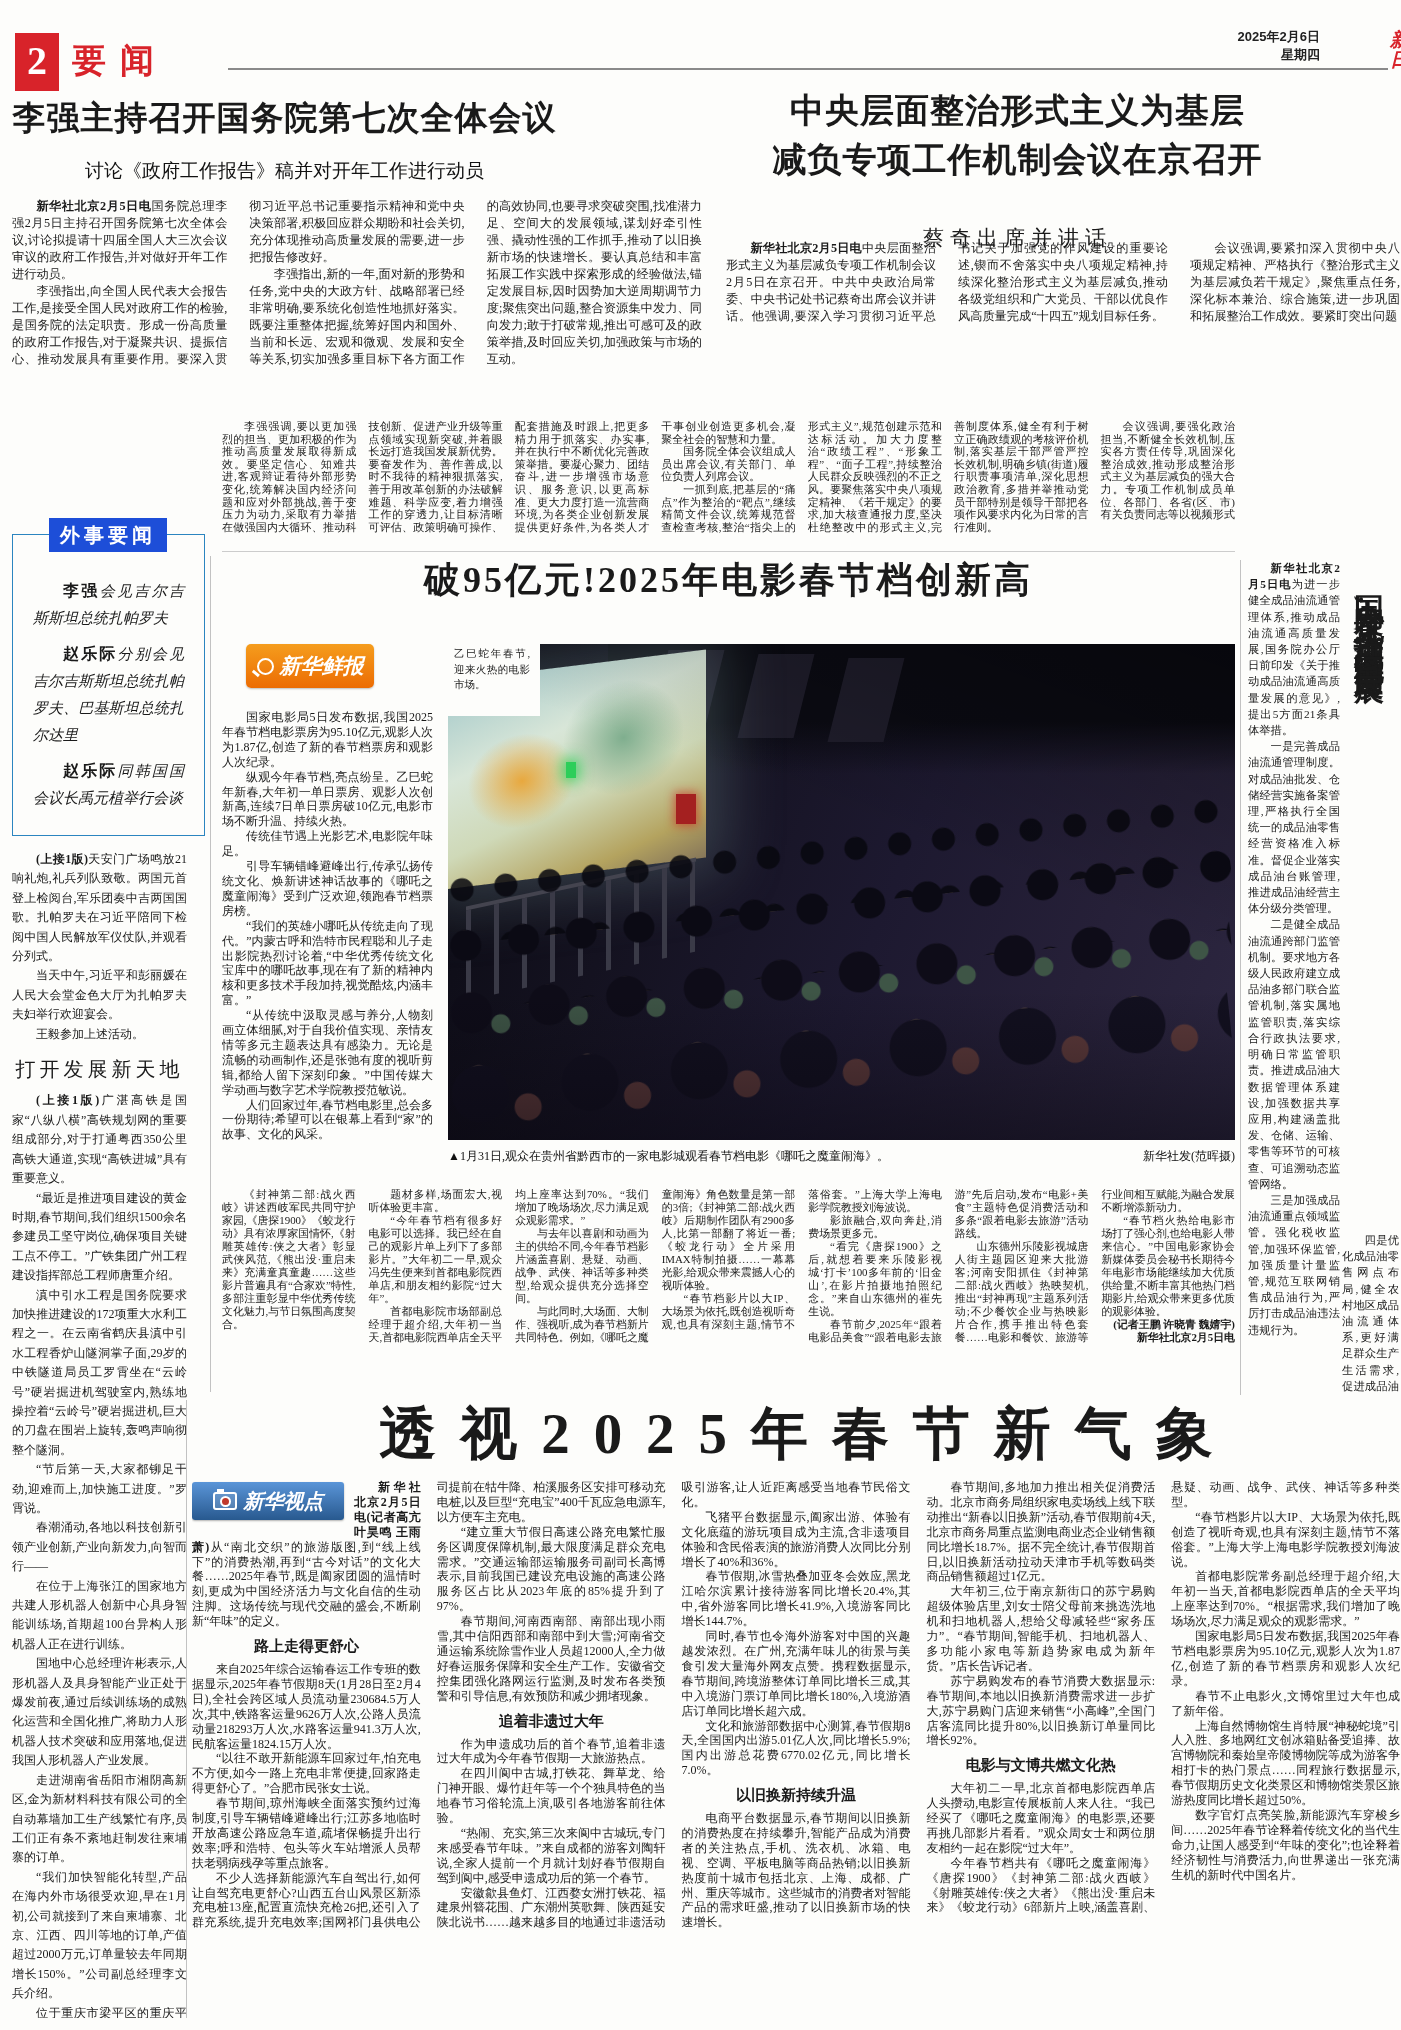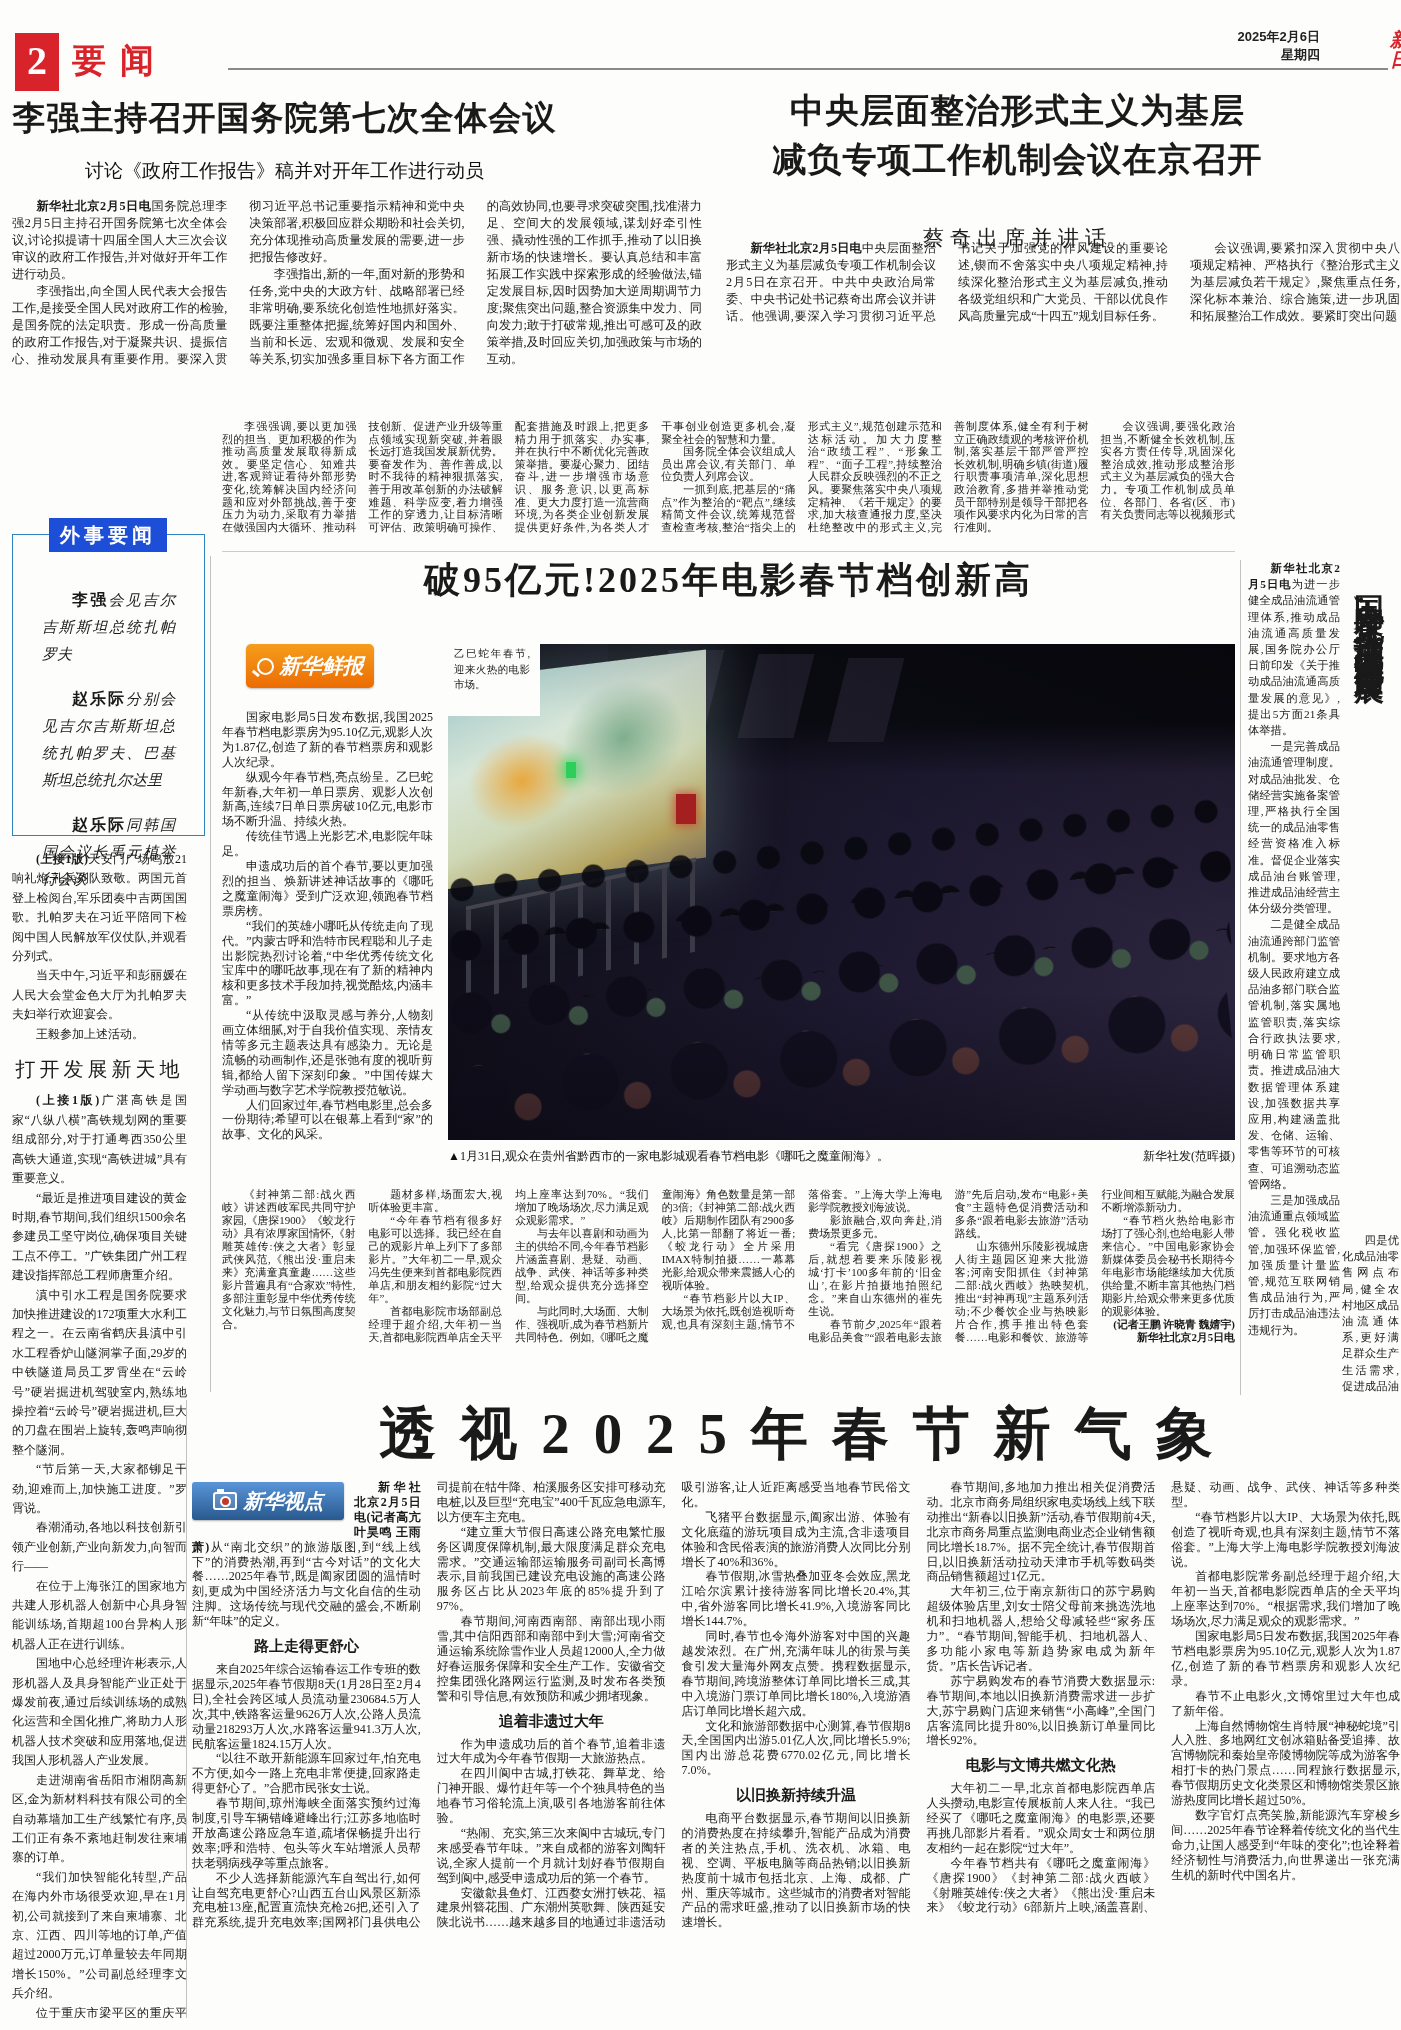--- a/index.html
+++ b/index.html
@@ -34,21 +34,21 @@
                text-align:center;line-height:49px;letter-spacing:1px;}
   .jf-speaker{position:absolute;left:635px;top:196px;width:765px;font-size:21px;text-align:center;
               letter-spacing:6px;margin-top:28px;}
   .jf-body{position:absolute;left:726px;top:240px;width:674px;height:182px;overflow:hidden;
            column-count:3;column-gap:22px;font-size:12.2px;line-height:17px;}
   
   .fbox{position:absolute;left:12px;top:534px;width:191px;height:300px;border:1.5px solid #2b85c0;}
   .fbox-tab{position:absolute;left:36px;top:-17px;width:118px;height:34px;background:#1d4ed8;
             color:#fff;font-size:20px;font-weight:bold;text-align:center;line-height:34px;letter-spacing:4px;}
   .fbox-items{padding:34px 12px 8px 12px;font-size:15px;line-height:27px;}
-  .fbox-items p{margin:17px;text-indent:2em;font-style:italic;text-align:justify;}
+  .fbox-items p{margin:8px;text-indent:2em;font-style:italic;text-align:justify;}
   .fbox-items p b{font-style:normal;font-weight:bold;font-size:16px;}
   
   .left-col{position:absolute;left:12px;top:850px;width:175px;height:1168px;overflow:hidden;
             font-size:12px;line-height:19.4px;}
   .left-col .flow-sub{font-size:20px;font-weight:normal;letter-spacing:4px;padding:16px 0 12px 0;}
   
   .vrule{position:absolute;width:1px;background:#c2c2c2;}
   .hrule{position:absolute;height:1px;background:#cccccc;}
   
   .mv-headline{position:absolute;left:222px;top:556px;width:1013px;font-size:36px;font-weight:bold;
@@ -186,21 +186,21 @@
   <div class="mv-headline">破95亿元!2025年电影春节档创新高</div>
   <div class="badge-fresh">
     <span class="mag"></span>
     <span>新华鲜报</span>
   </div>
   <div class="mv-lead">乙巳蛇年春节,迎来火热的电影市场。</div>
   <div class="mv-col1 flow">
       <p>国家电影局5日发布数据,我国2025年春节档电影票房为95.10亿元,观影人次为1.87亿,创造了新的春节档票房和观影人次纪录。</p>
       <p>纵观今年春节档,亮点纷呈。乙巳蛇年新春,大年初一单日票房、观影人次创新高,连续7日单日票房破10亿元,电影市场不断升温、持续火热。</p>
       <p>传统佳节遇上光影艺术,电影院年味足。</p>
-      <p>申遗成功后的首个春节,要以更加强烈的担当、焕新讲述神话故事的《哪吒之魔童闹海》受到广泛欢迎,领跑春节档票房榜。</p>
+      <p>引导车辆错峰避峰出行,传承弘扬传统文化、焕新讲述神话故事的《哪吒之魔童闹海》受到广泛欢迎,领跑春节档票房榜。</p>
       <p>“我们的英雄小哪吒从传统走向了现代。”内蒙古呼和浩特市民程聪和儿子走出影院热烈讨论着,“中华优秀传统文化宝库中的哪吒故事,现在有了新的精神内核和更多技术手段加持,视觉酷炫,内涵丰富。”</p>
       <p>“从传统中汲取灵感与养分,人物刻画立体细腻,对于自我价值实现、亲情友情等多元主题表达具有感染力。无论是流畅的动画制作,还是张弛有度的视听剪辑,都给人留下深刻印象。”中国传媒大学动画与数字艺术学院教授范敏说。</p>
       <p>人们回家过年,春节档电影里,总会多一份期待;希望可以在银幕上看到“家”的故事、文化的风采。</p>
     </div>
 
   <div class="photo">
     <div class="ph-ceiling"></div>
     <div class="ph-panel" style="left:210px;"></div>
     <div class="ph-panel" style="left:300px;top:10px;"></div>
     <div class="ph-panel" style="left:390px;top:14px;"></div>

